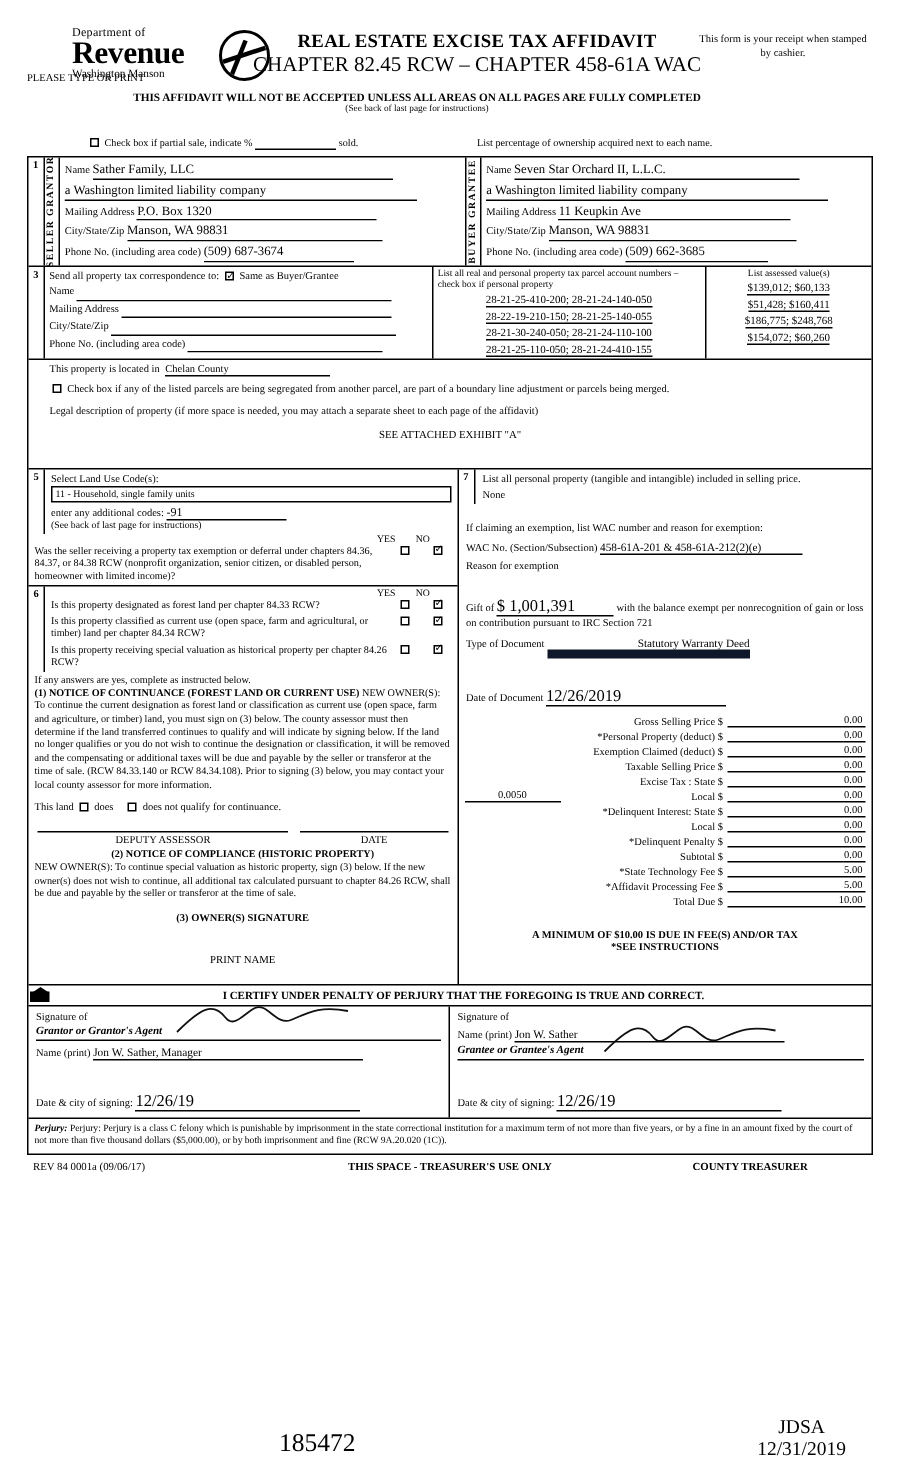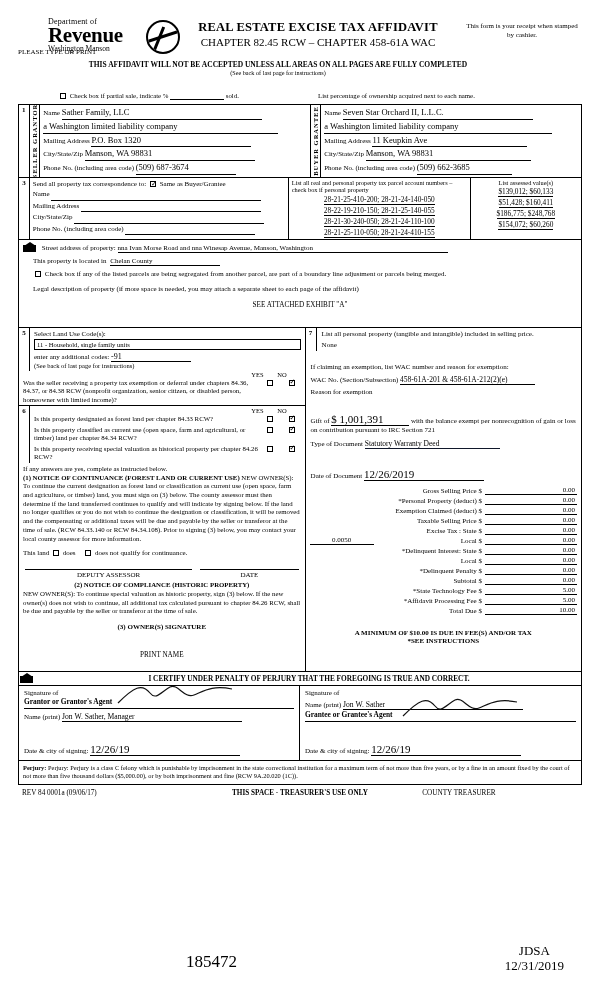--- a/index.html
+++ b/index.html
@@ -17,21 +17,21 @@
   .dept { position:absolute; left:30px; top:4px; line-height:1.0; }
   .dept .d1 { font-size:8px; letter-spacing:.2px; }
   .dept .d2 { font-size:21px; font-weight:bold; letter-spacing:-.3px; margin-top:-1px;}
   .dept .d3 { font-size:7.5px; margin-top:-1px; }
   .logo-wrap { position:absolute; left:128px; top:6px; }
   .logo { width:34px; height:34px; border-radius:50%; border:2px solid #000; position:relative; overflow:hidden;}
   .logo:before{content:""; position:absolute; left:-2px; top:12px; width:40px; height:3px; background:#000; transform:rotate(-18deg);}
   .logo:after{content:""; position:absolute; left:9px; top:4px; width:3px; height:28px; background:#000; transform:rotate(22deg);}
   .title-block { position:absolute; left:150px; top:6px; width:300px; text-align:center; }
   .t1 { font-size:12.5px; font-weight:bold; letter-spacing:.2px; }
-  .t2 { font-size:11px; margin-top:1px; }
+  .t2 { font-size:14px; margin-top:1px; }
   .receipt { position:absolute; right:0; top:8px; width:120px; text-align:center; font-size:7px; line-height:1.35;}
   .pleasetype { position:absolute; left:0; top:34px; font-size:7px; }
   .allcaps { position:absolute; left:60px; top:46px; width:400px; text-align:center; font-weight:bold; font-size:7.5px;}
   .seeback { position:absolute; left:60px; top:55px; width:400px; text-align:center; font-size:6.2px;}
 
   .partialrow { margin:2px 18px 0 18px; position:relative; height:11px; font-size:6.8px;}
   .partialrow .left { position:absolute; left:40px; top:0;}
   .partialrow .right { position:absolute; left:300px; top:0;}
 
   
@@ -84,28 +84,28 @@
 
   .sigbox { border-top:1px solid #000; display:flex;}
   .sigcol { width:50%; padding:3px 5px 4px 5px;}
   .sigcol.l { border-right:1px solid #000;}
 
   .perj { font-size:6.4px; padding:3px 4px; border-top:1px solid #000; line-height:1.3;}
 
   .footrow { display:flex; font-size:7.2px; padding:2px 4px; }
   .rev { width:28%; }
   .mid { width:44%; text-align:center; font-weight:bold;}
-  .ct { width:28%; text-align:left; font-weight:normal;}
+  .ct { width:28%; text-align:center; font-weight:bold;}
 
   .bottomnum { position:absolute; left:186px; top:938px; font-size:17px; font-family:"Liberation Serif",serif;}
   .bottomright { position:absolute; right:36px; top:930px; font-size:13px; text-align:center; line-height:1.15;}
   .big-hand { font-size:11px;margin-top:16px; }
   .center { text-align:center; }
   .b { font-weight:bold; }
-  .i { }
+  .i { font-style:italic; }
 </style>
 </head>
 <body>
 
 <div class="page">
 
   <div class="hdr">
     <div class="dept">
       <div class="d1">Department of</div>
       <div class="d2">Revenue</div>
@@ -222,25 +222,20 @@
       </div>
       <div class="cell s3right">
         <div style="font-size:6.3px; line-height:1.2;">List assessed value(s)</div>
         <div class="assess">$139,012; $60,133</div><br>
         <div class="assess">$51,428; $160,411</div><br>
         <div class="assess">$186,775; $248,768</div><br>
         <div class="assess">$154,072; $60,260</div>
       </div>
     </div>
 
-    <div class="fullrow" style="border-bottom:none;">
-      <span class="housebox"></span>
-      <span>Street address of property:</span>
-      <span style="border-bottom:1px solid #000; display:inline-block; min-width:330px;">nna Ivan Morse Road and nna Winesap Avenue, Manson, Washington</span>
-    </div>
     <div class="fullrow indent" style="border-bottom:none;">
       <span>This property is located in</span>
       <span style="border-bottom:1px solid #000; display:inline-block; min-width:110px; margin-left:2px;">Chelan County</span>
     </div>
     <div class="fullrow indent" style="border-bottom:none;">
       <span class="chk"></span>
       <span>Check box if any of the listed parcels are being segregated from another parcel, are part of a boundary line adjustment or parcels being merged.</span>
     </div>
     <div class="fullrow indent" style="border-bottom:none; padding-top:5px;">
       <span>Legal description of property (if more space is needed, you may attach a separate sheet to each page of the affidavit)</span>
@@ -343,21 +338,21 @@
             <span style="border-bottom:1px solid #000; display:inline-block; min-width:135px; font-size:7.5px;">458-61A-201 &amp; 458-61A-212(2)(e)</span>
           </div>
           <div style="font-size:7px; margin-top:3px;">Reason for exemption</div>
           <div style="font-size:7px; margin-top:1px;">
             <span>Gift of</span>
             <span class="big-hand" style="border-bottom:1px solid #000; display:inline-block; min-width:78px;">$ 1,001,391</span>
             <span>with the balance exempt per nonrecognition of gain or loss on contribution pursuant to IRC Section 721</span>
           </div>
           <div style="font-size:7px; margin-top:5px;">
             <span>Type of Document</span>
-            <span style="border-bottom:1px solid #0f172a; display:inline-block; min-width:135px; font-size:7.5px;">Statutory Warranty Deed</span>
+            <span style="border-bottom:6px solid #0f172a; display:inline-block; min-width:135px; font-size:7.5px;text-align:right;">Statutory Warranty Deed</span>
           </div>
           <div style="font-size:7px; margin-top:3px;">
             <span>Date of Document</span>
             <span class="big-hand" style="border-bottom:1px solid #000; display:inline-block; min-width:120px;">12/26/2019</span>
           </div>
         </div>
 
         <div style="padding-top:4px;">
           <div class="mrow">
             <div class="mlabel">Gross Selling Price $</div>

